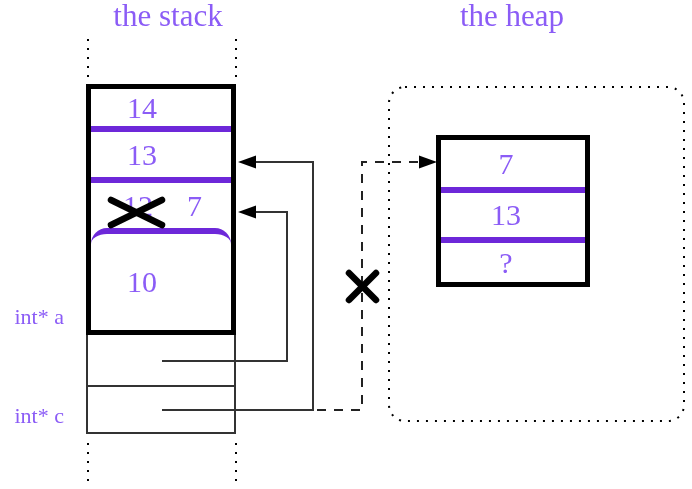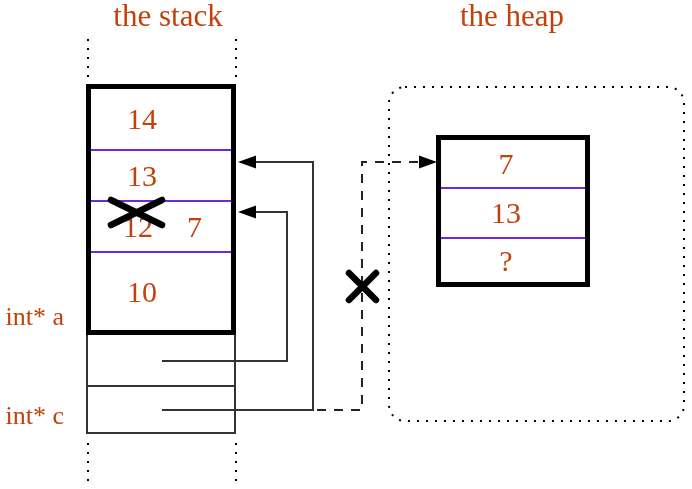--- a/index.html
+++ b/index.html
@@ -3,21 +3,21 @@
 <meta charset="utf-8">
 <style>
   * { margin: 0; padding: 0; box-sizing: border-box; }
   html, body { background: #fff; }
   .canvas {
     position: relative;
     width: 692px;
     height: 489px;
     background: #ffffff;
     font-family: "Liberation Serif", "DejaVu Serif", serif;
-    color: #c2410c;
+    color: #8b5cf6;
     overflow: hidden;
   }
   .title {
     position: absolute;
     width: 150px;
     text-align: center;
     font-size: 31px;
     line-height: 36px;
     white-space: nowrap;
   }
@@ -33,27 +33,27 @@
   }
   .stack-box { left: 86px; top: 84px; width: 150px; height: 251px; }
   .heap-box  { left: 436px; top: 135px; width: 154px; height: 152px; }
 
   .cell {
     display: flex;
     align-items: center;
     font-size: 30px;
     overflow: hidden;
   }
-  .cell + .cell { border-top: 2px solid #6d28d9; }
+  .cell + .cell { border-top: 6px solid #6d28d9; }
   .stack-box .cell { padding-left: 36px; }
-  .stack-box .c1 { height: 60px; }
+  .stack-box .c1 { height: 37px; }
   .stack-box .c2 { height: 51px; }
   .stack-box .c3 { height: 51px; padding-left: 32px; }
   .stack-box .c4 { height: 51px; }
-  .stack-box .c5 { flex: 1; }
+  .stack-box .c5 { flex: 1; border-radius: 16px; }
   .new-val { margin-left: 34px; }
 
   .heap-box .cell { justify-content: center; padding-right: 14px; }
   .heap-box .h1 { height: 47px; }
   .heap-box .h2 { height: 50px; }
   .heap-box .h3 { flex: 1; }
 
   .ptr-rows {
     position: absolute;
     left: 86px; top: 335px;
@@ -61,21 +61,21 @@
     border-left: 2px solid #333;
     border-right: 2px solid #333;
     border-bottom: 2px solid #333;
   }
   .ptr-rows .r1 { height: 52px; border-bottom: 2px solid #333; }
 
   .var-label {
     position: absolute;
     left: 0; width: 64px;
     text-align: right;
-    font-size: 26px;
+    font-size: 22px;
     line-height: 30px;
     white-space: nowrap;
   }
   .label-a { top: 302px; }
   .label-b { top: 352px; }
   .label-c { top: 401px; }
 
   svg.overlay {
     position: absolute;
     left: 0; top: 0;

